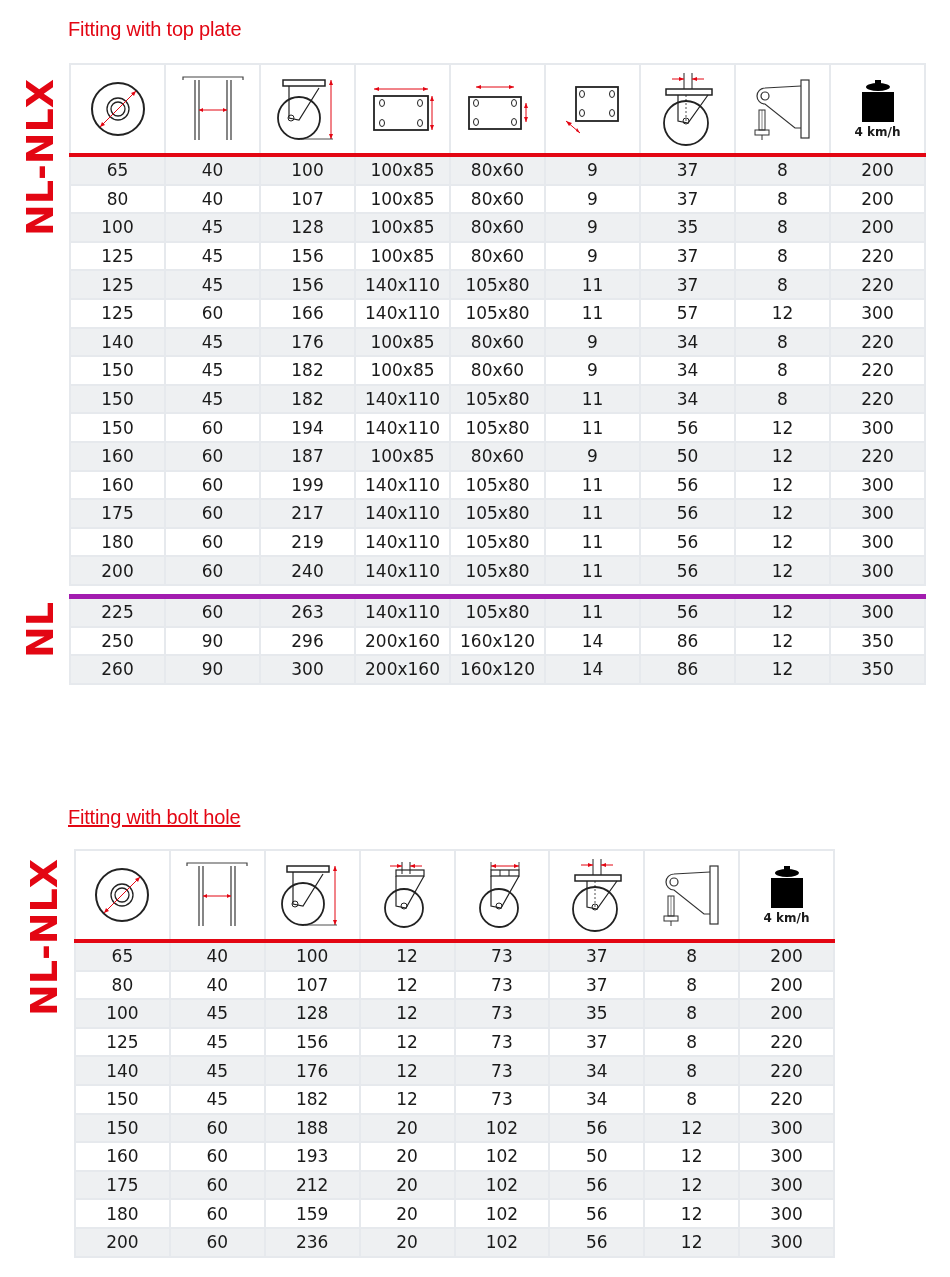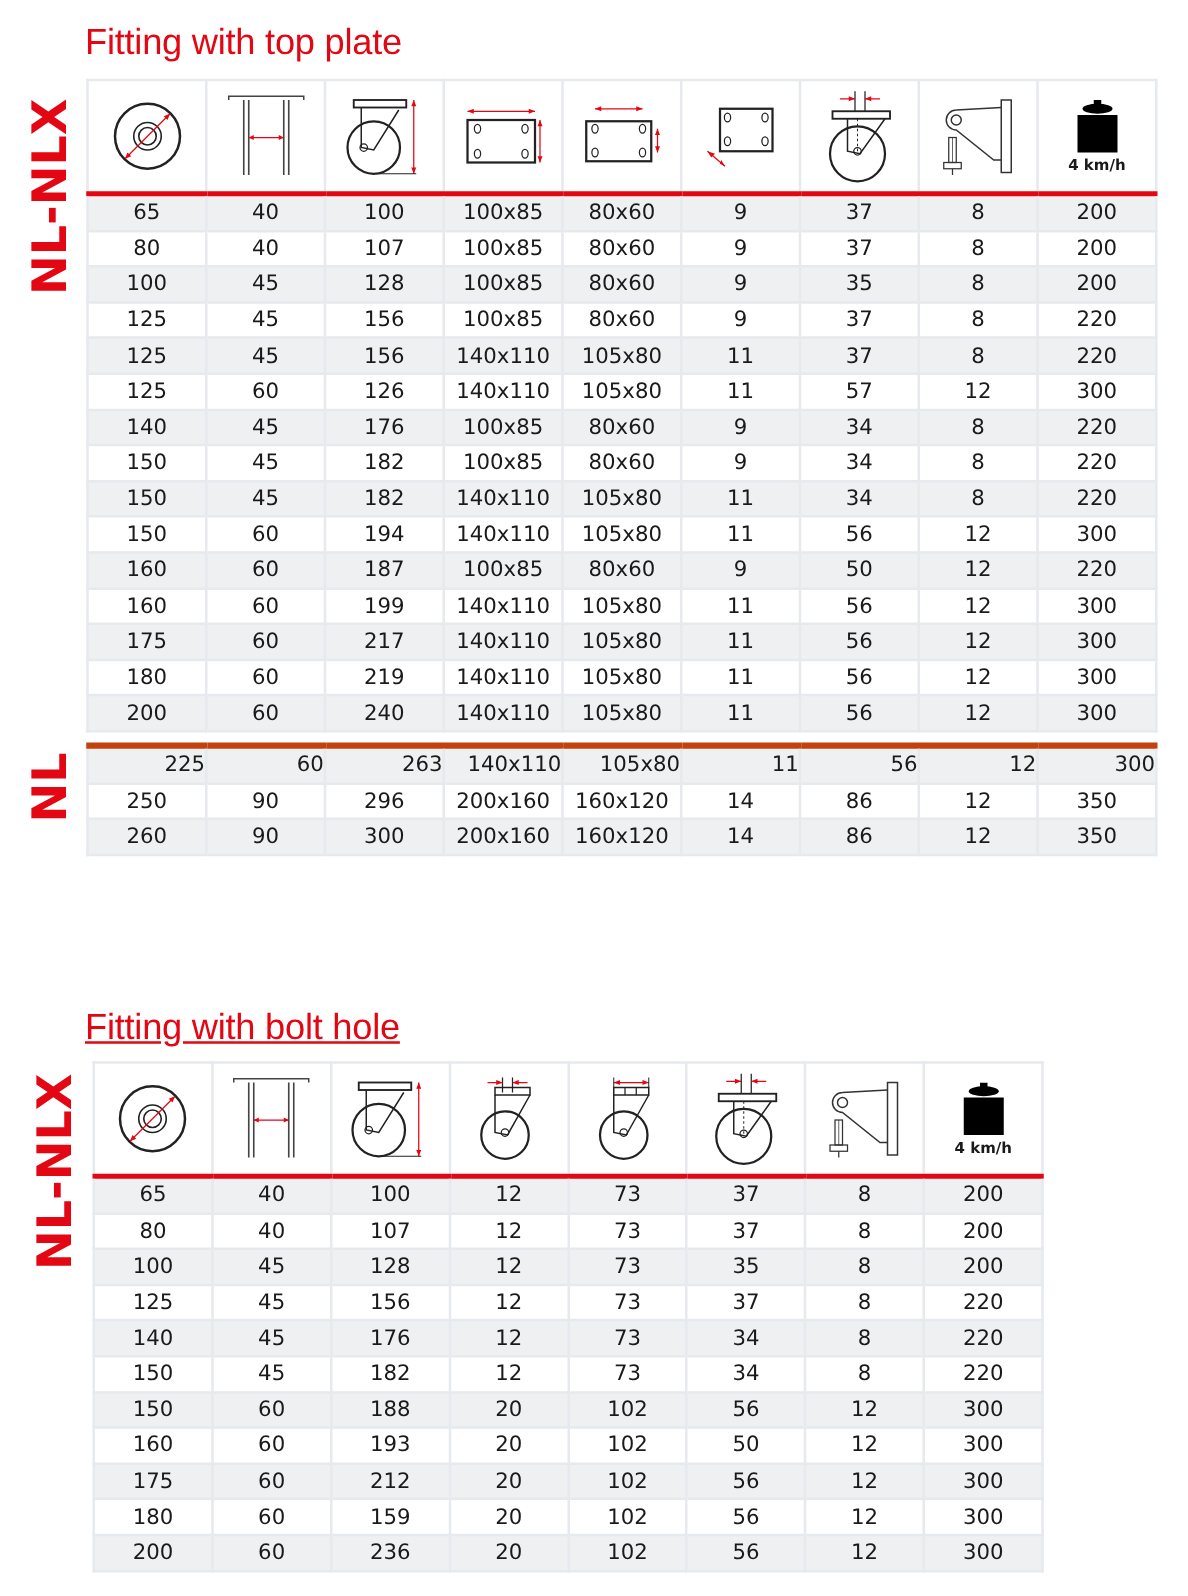--- a/index.html
+++ b/index.html
@@ -1,30 +1,30 @@
 <!DOCTYPE html>
 <html><head>
 <meta charset="utf-8">
 <style>
   html, body { margin:0; padding:0; background:#ffffff; }
   body { width:950px; height:1277px; position:relative; overflow:hidden;
          font-family:"DejaVu Sans", "Liberation Sans", sans-serif; color:#1a1a1a; }
-  .section-title { position:absolute; color:#e30613; font-size:29px; font-weight:normal;
+  .section-title { position:absolute; color:#e30613; font-size:20px; font-weight:normal;
                    font-family:"Liberation Sans", "DejaVu Sans", sans-serif; letter-spacing:-0.2px; }
   .side-label { position:absolute; color:#e30613; font-weight:bold;
                 font-family:"DejaVu Sans", "Liberation Sans", sans-serif;
                 transform-origin: left top; transform: rotate(-90deg); white-space:nowrap; }
   table.spec { position:absolute; border-collapse:collapse; table-layout:fixed; }
   table.spec td, table.spec th { border:2px solid #e6e9ed; text-align:center; padding:0; }
   table.spec th { height:88px; background:#fff; border-bottom:4px solid #e30613; vertical-align:middle; }
   table.spec td { height:26.6px; font-size:17px; line-height:26px;
                   font-family:"DejaVu Sans", "Liberation Sans", sans-serif; }
   table.spec tr.odd td { background:#eef0f2; }
   table.spec tr.even td { background:#ffffff; }
-  table.spec tr.group-start td { border-top:5px solid #c2410c;text-align:right; }
+  table.spec tr.group-start td { border-top:5px solid #a21caf; }
   .gap td { height:8px !important; background:#fff !important; border-left:none !important; border-right:none !important; }
   .icon svg { display:block; margin:0 auto; }
   .kmh { font-size:12px; display:block; margin-top:1px; font-family:"DejaVu Sans", sans-serif; }
 </style>
 </head>
 <body>
 
 <div class="section-title" style="left:68px; top:18px;">Fitting with top plate</div>
 <div class="side-label" style="left:18px; top:236px; font-size:38px;">NL-NLX</div>
 <div class="side-label" style="left:18px; top:658px; font-size:38px;">NL</div>
@@ -187,21 +187,21 @@
         <td>140x110</td>
         <td>105x80</td>
         <td>11</td>
         <td>37</td>
         <td>8</td>
         <td>220</td>
       </tr>
       <tr class="even">
         <td>125</td>
         <td>60</td>
-        <td>126</td>
+        <td>166</td>
         <td>140x110</td>
         <td>105x80</td>
         <td>11</td>
         <td>57</td>
         <td>12</td>
         <td>300</td>
       </tr>
       <tr class="odd">
         <td>140</td>
         <td>45</td>

